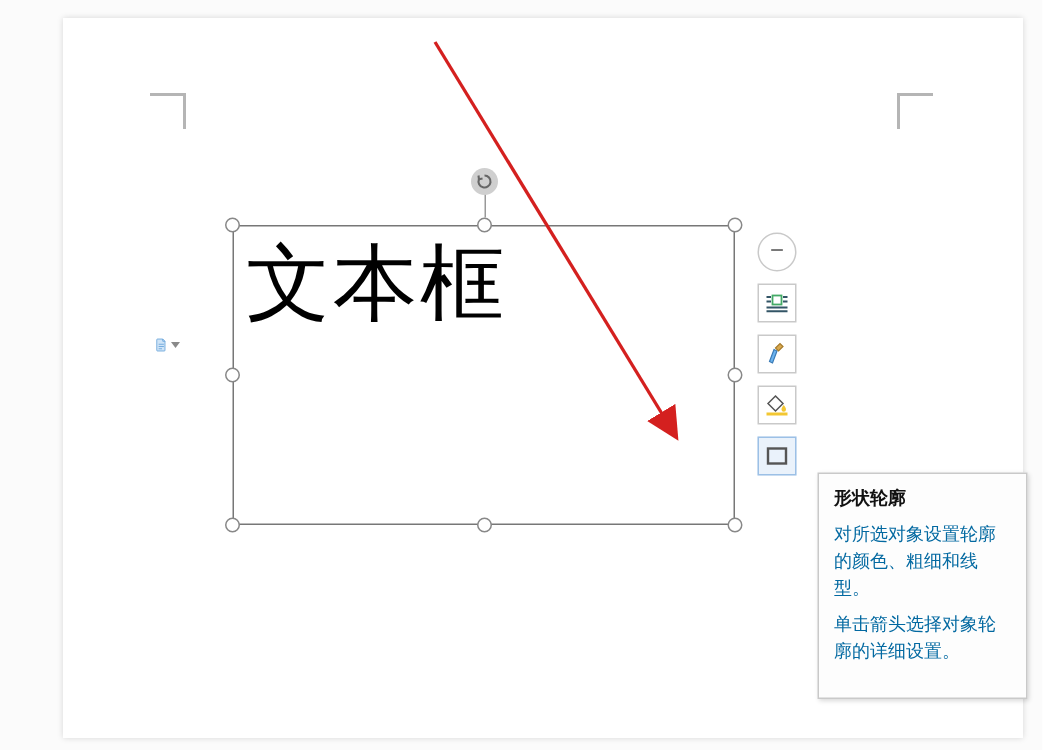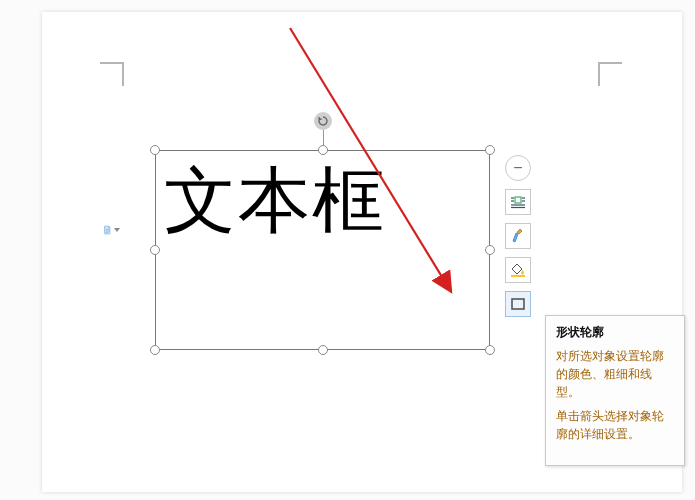--- a/index.html
+++ b/index.html
@@ -72,22 +72,22 @@
     width: 100%;
     height: 100%;
     border: 1px solid #777;
     background: #fff;
     box-sizing: border-box;
     display: flex;
     align-items: flex-start;
     padding: 14px 8px 0 8px;
   }
   .textbox-text {
-    font-family: Liberation Serif, serif;
-    font-size: 72px;
+    font-family: Liberation Mono, monospace;
+    font-size: 56px;
     line-height: 1;
     color: #000;
     letter-spacing: 2px;
   }
   
   .handle {
     position: absolute;
     width: 10px;
     height: 10px;
     background: #fff;
@@ -173,21 +173,21 @@
     font-size: 12px;
     color: #333;
     box-sizing: border-box;
   }
   .tooltip-title {
     font-weight: 600;
     color: #111;
     margin-bottom: 6px;
   }
   .tooltip-body {
-    color: #a16207;
+    color: #0369a1;
     line-height: 1.5;
   }
   .tooltip-body p { margin: 0 0 6px 0; }
   .tooltip-body p:last-child { margin-bottom: 12px; }
 
   
   .arrow {
     position: absolute;
     left: 0; top: 0;
     width: 695px;

